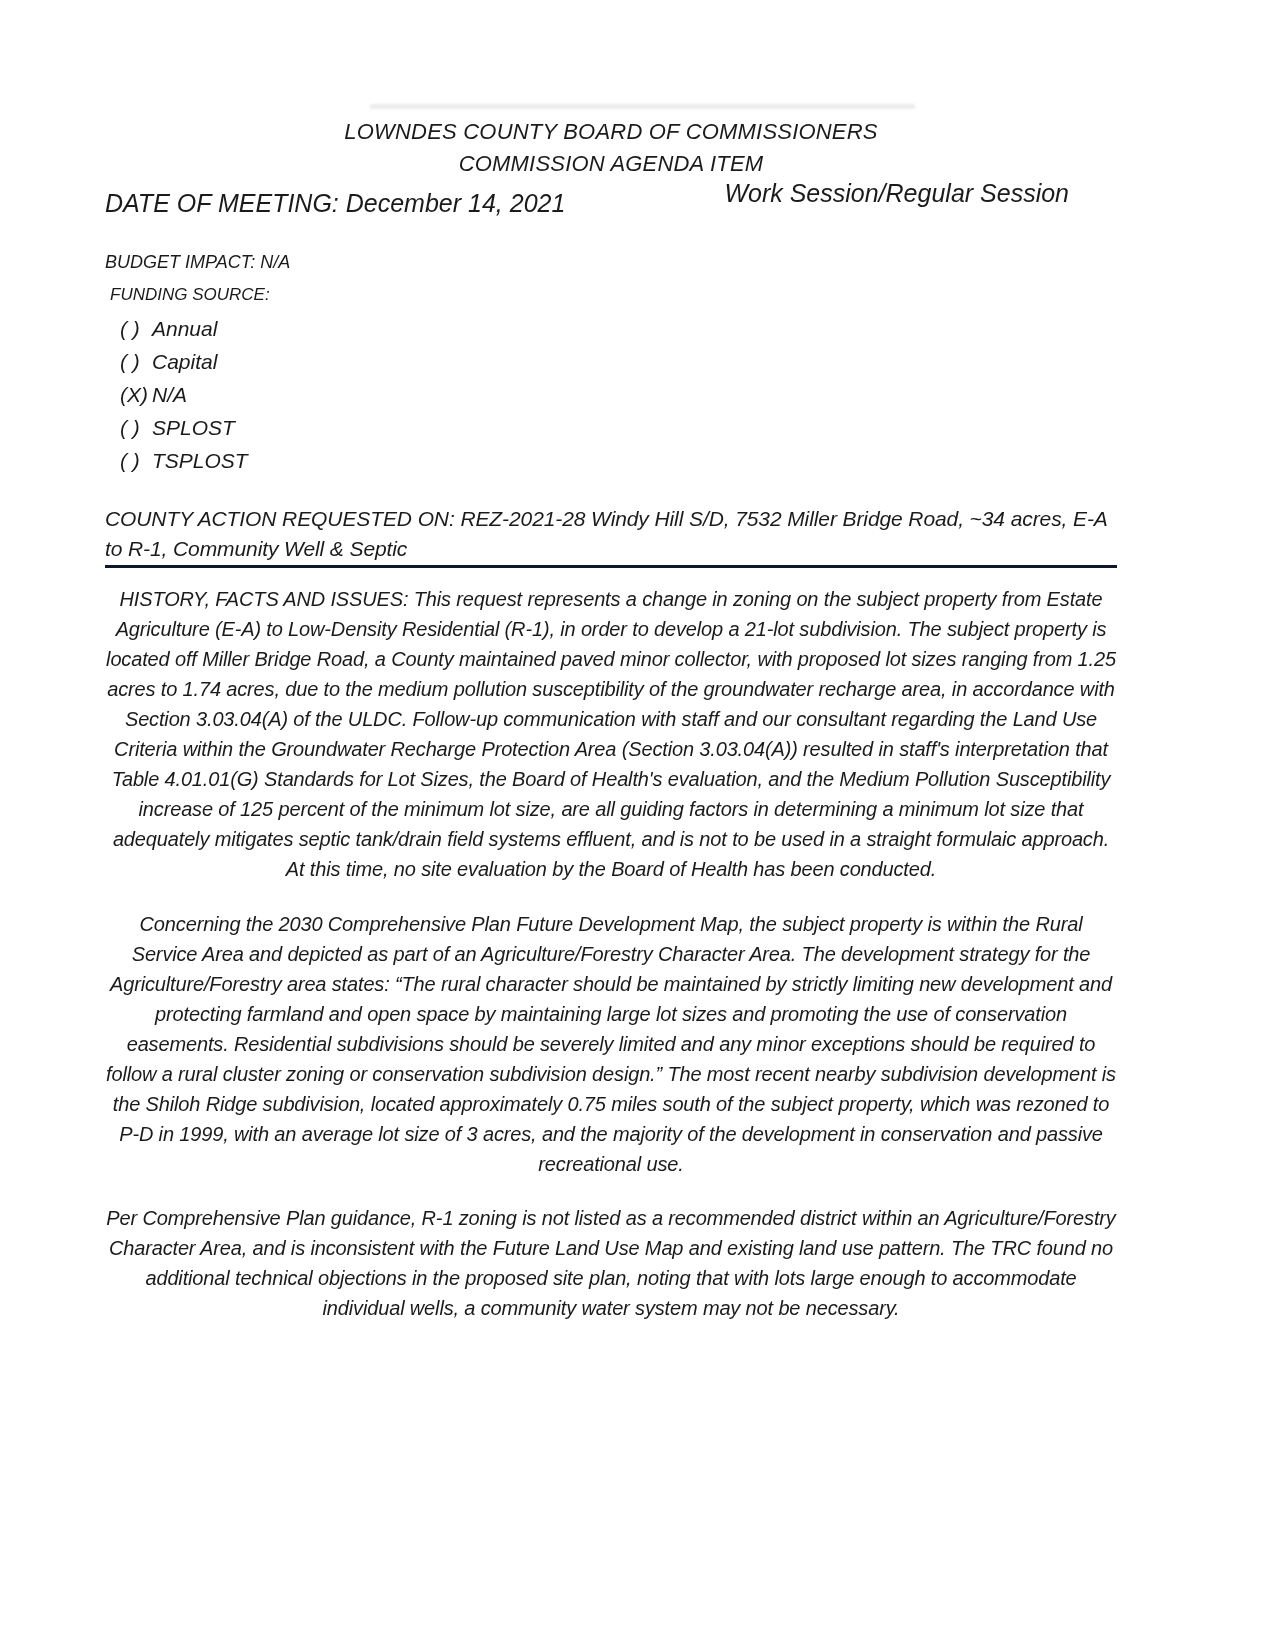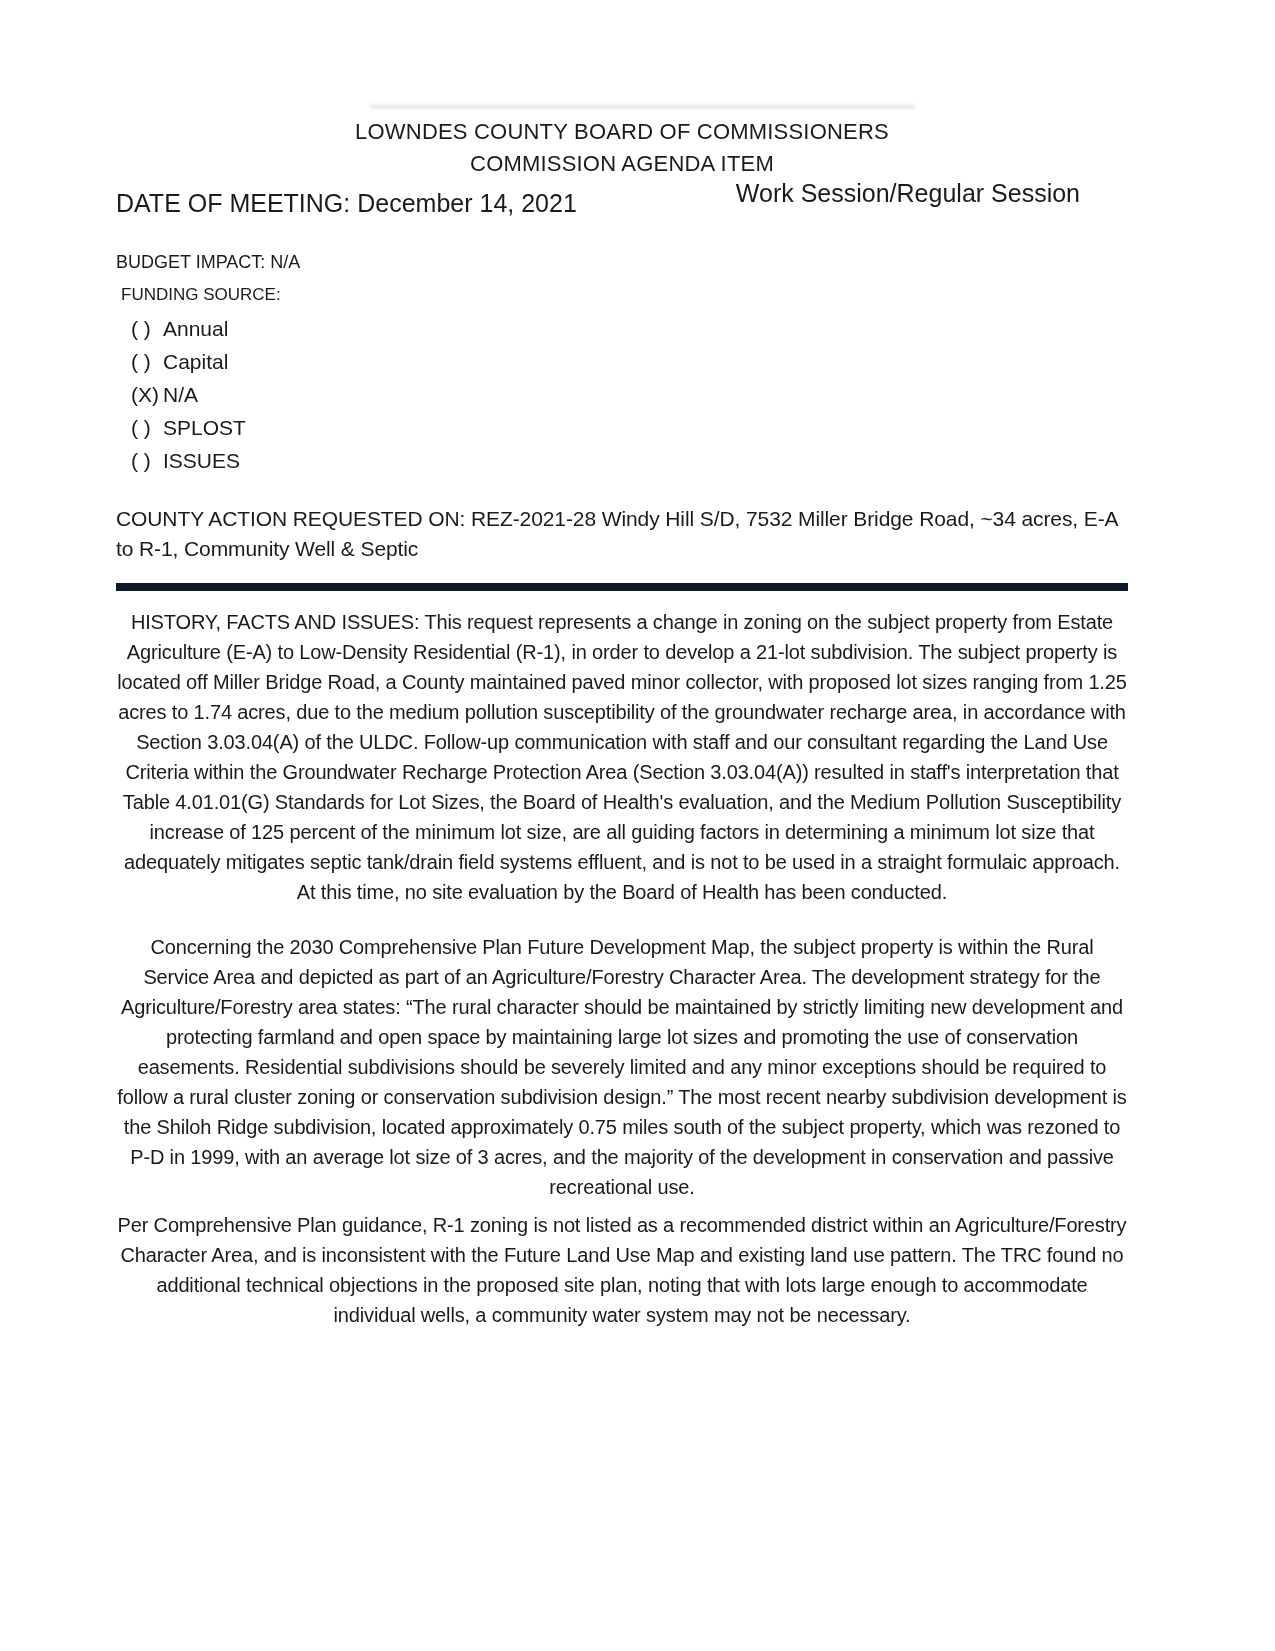--- a/index.html
+++ b/index.html
@@ -14,23 +14,24 @@
   }
   .page {
     position: absolute;
     left: 0; top: 0;
     width: 1275px;
     height: 1651px;
     background: #ffffff;
   }
   .content {
     position: absolute;
-    left: 116px;
+    left: 105px;
     top: 0;
     width: 1012px;
+    font-style: italic;
   }
   .scan-artifact {
     position: absolute;
     left: 370px;
     top: 104px;
     width: 545px;
     height: 5px;
     background: #ededed;
     filter: blur(1px);
   }
@@ -84,32 +85,32 @@
     display: inline-block;
     width: 47px;
     padding-left: 15px;
     white-space: pre;
   }
   .county-action {
     margin-top: 27px;
     font-size: 21px;
     line-height: 30px;
     letter-spacing: -0.1px;
-    border-bottom: 8px solid #0f172a;
-    padding-bottom: 19px;
+    border-bottom: 3px solid #0f172a;
+    padding-bottom: 1px;
   }
   .body-paragraph {
     font-size: 20px;
     line-height: 30px;
     letter-spacing: -0.15px;
     text-align: center;
   }
   .p1 { margin-top: 16px; }
   .p2 { margin-top: 25px; }
-  .p3 { margin-top: 8px; }
+  .p3 { margin-top: 24px; }
   .p4 { margin-top: 22px; }
 </style>
 </head>
 <body>
 
 <div class="page">
   <div class="scan-artifact"></div>
 
   <div class="content">
 
@@ -140,21 +141,21 @@
       <li>
         <span class="funding-mark">(X)</span>
         <span>N/A</span>
       </li>
       <li>
         <span class="funding-mark">( )</span>
         <span>SPLOST</span>
       </li>
       <li>
         <span class="funding-mark">( )</span>
-        <span>ISSUES</span>
+        <span>TSPLOST</span>
       </li>
     </ul>
 
     <div class="county-action">COUNTY ACTION REQUESTED ON: REZ-2021-28 Windy Hill S/D, 7532 Miller Bridge Road, ~34 acres, E-A to R-1, Community Well &amp; Septic</div>
 
     <p class="body-paragraph p1">HISTORY, FACTS AND ISSUES: This request represents a change in zoning on the subject property from Estate Agriculture (E-A) to Low-Density Residential (R-1), in order to develop a 21-lot subdivision. The subject property is located off Miller Bridge Road, a County maintained paved minor collector, with proposed lot sizes ranging from 1.25 acres to 1.74 acres, due to the medium pollution susceptibility of the groundwater recharge area, in accordance with Section 3.03.04(A) of the ULDC. Follow-up communication with staff and our consultant regarding the Land Use Criteria within the Groundwater Recharge Protection Area (Section 3.03.04(A)) resulted in staff's interpretation that Table 4.01.01(G) Standards for Lot Sizes, the Board of Health's evaluation, and the Medium Pollution Susceptibility increase of 125 percent of the minimum lot size, are all guiding factors in determining a minimum lot size that adequately mitigates septic tank/drain field systems effluent, and is not to be used in a straight formulaic approach. At this time, no site evaluation by the Board of Health has been conducted.</p>
     <p class="body-paragraph p2">Concerning the 2030 Comprehensive Plan Future Development Map, the subject property is within the Rural Service Area and depicted as part of an Agriculture/Forestry Character Area. The development strategy for the Agriculture/Forestry area states: “The rural character should be maintained by strictly limiting new development and protecting farmland and open space by maintaining large lot sizes and promoting the use of conservation easements. Residential subdivisions should be severely limited and any minor exceptions should be required to follow a rural cluster zoning or conservation subdivision design.” The most recent nearby subdivision development is the Shiloh Ridge subdivision, located approximately 0.75 miles south of the subject property, which was rezoned to P-D in 1999, with an average lot size of 3 acres, and the majority of the development in conservation and passive recreational use.</p>
     <p class="body-paragraph p3">Per Comprehensive Plan guidance, R-1 zoning is not listed as a recommended district within an Agriculture/Forestry Character Area, and is inconsistent with the Future Land Use Map and existing land use pattern. The TRC found no additional technical objections in the proposed site plan, noting that with lots large enough to accommodate individual wells, a community water system may not be necessary.</p>
 
   </div>

